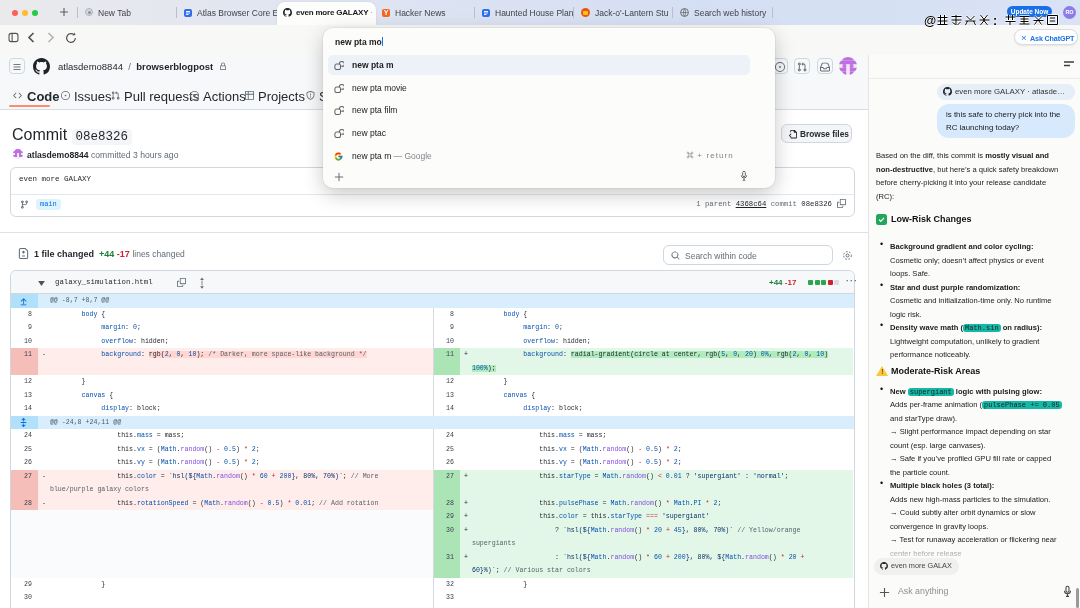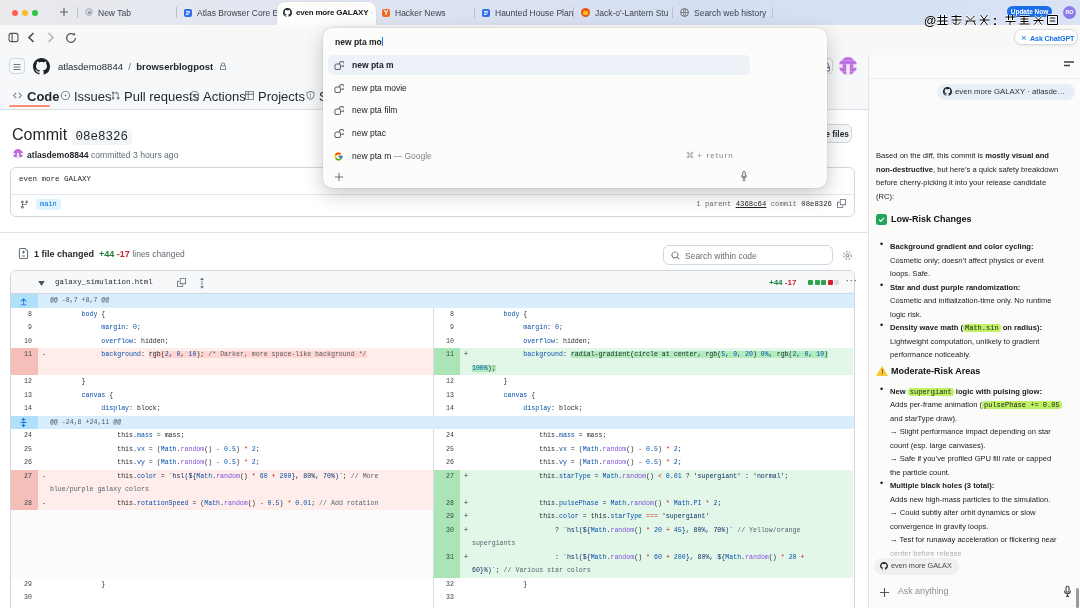--- a/index.html
+++ b/index.html
@@ -12,40 +12,40 @@
 #activetab{left:277px;top:2px;width:99px;height:23px;background:#fdfdfc;border-radius:8px 8px 0 0;box-shadow:0 0 3px rgba(0,0,0,0.08)}
 .favsq{width:8px;height:8px;border-radius:2px;top:8.5px}
 
 #toolbar{left:0;top:25px;width:1080px;height:30px;background:#f8f8f6}
 
 #ghhead{left:0;top:55px;width:868px;height:55px;background:#f7f8fa;border-bottom:1px solid #d8dde3}
 .navitem{font-size:13px;color:#24292f;top:34px;white-space:nowrap}
 
 #sidebar{left:868px;top:55px;width:212px;height:553px;background:#fbfbfa;border-left:1px solid #e4e4e4}
 .sb{font-size:7.6px;line-height:13.5px;color:#202123}
-.sbcode{font-family:"Liberation Mono",monospace;font-size:7px;background:#bef264;border-radius:3px;padding:0 2px}
+.sbcode{font-family:"Liberation Mono",monospace;font-size:7px;background:#14b8a6;border-radius:3px;padding:0 2px}
 
 #diffbox{left:10px;top:270px;width:845px;border:1px solid #d0d7de;border-radius:6px 6px 0 0;background:#fff}
 #diffhead{height:23px;background:#f6f8fa;border-bottom:1px solid #d0d7de;border-radius:6px 6px 0 0;position:relative}
 .dr{display:flex;width:843px}
 .mono{font-family:"Liberation Mono",monospace}
 .g1,.g2{width:27px;flex:none;font-family:"Liberation Mono",monospace;font-size:6.6px;line-height:13.5px;text-align:right;padding-right:6px;color:#39414a}
 .cc{flex:none;font-family:"Liberation Mono",monospace;font-size:6.6px;line-height:13.5px;white-space:pre;overflow:hidden;padding-left:4px;color:#1f2328}
 .c1{width:395px}
 .c2{width:393px}
 .g2{border-left:1px solid #d5dbe1}
 .h1{height:13.5px}.h2{height:27px}
 .del{background:#ffedeb}.delg{background:#f6beb9}
 .add{background:#e3f7e8}.addg{background:#abe5b6}
 .emp{background:#fafbfc}
 .hkrow{background:#d9eefd;color:#55606b}
 .b{color:#0550ae}.k{color:#cf222e}.p{color:#8250df}.s{color:#0a3069}.cm{color:#59626b}
 .wg{background:#b1ecbf}.wr{background:#ffd6d1}
 
-#drop{left:323px;top:28px;width:504px;height:160px;background:#fcfcfb;border-radius:10px;box-shadow:0 6px 20px rgba(0,0,0,0.22),0 0 0 1px rgba(0,0,0,0.04)}
+#drop{left:323px;top:28px;width:452px;height:160px;background:#fcfcfb;border-radius:10px;box-shadow:0 6px 20px rgba(0,0,0,0.22),0 0 0 1px rgba(0,0,0,0.04)}
 .droprow{font-size:8.5px;color:#202124;white-space:nowrap}
 </style></head>
 <body>
 
 <div class="a" id="tabbar">
   <div class="a tl" style="left:12px;background:#ff5f57"></div>
   <div class="a tl" style="left:22px;background:#febc2e"></div>
   <div class="a tl" style="left:32px;background:#28c840"></div>
   <svg class="a" style="left:59px;top:7px" width="10" height="10" viewBox="0 0 10 10">
       <path d="M5 1v8M1 5h8" stroke="#5a5e66" stroke-width="1.1"></path>
@@ -403,20 +403,23 @@
 
 <div class="a" id="sidebar">
 <svg class="a" style="left:195px;top:6px" width="10" height="8" viewBox="0 0 10 8">
       <path d="M0 1h10M0 4.5h6" stroke="#3c4043" stroke-width="1.3"></path>
     </svg>
 <div class="a" style="left:0;top:23px;width:212px;height:1px;background:#ececec"></div>
 <div class="a" style="left:68px;top:29px;width:138px;height:16px;background:#e6eef8;border-radius:8px;overflow:hidden">
       <div style="margin:2.5px 0 0 6px;font-size:7.8px;color:#333;white-space:nowrap"><svg style="display:inline-block;vertical-align:-2px;margin-right:3px" width="9" height="9" viewBox="0 0 16 16">
           <path fill="#1f2328" d="M8 0c4.42 0 8 3.58 8 8a8.013 8.013 0 0 1-5.45 7.59c-.4.08-.55-.17-.55-.38 0-.27.01-1.13.01-2.2 0-.75-.25-1.23-.54-1.48 1.78-.2 3.65-.88 3.65-3.95 0-.88-.31-1.59-.82-2.15.08-.2.36-1.02-.08-2.12 0 0-.67-.22-2.2.82-.64-.18-1.32-.27-2-.27-.68 0-1.36.09-2 .27-1.53-1.03-2.2-.82-2.2-.82-.44 1.1-.16 1.92-.08 2.12-.51.56-.82 1.27-.82 2.15 0 3.06 1.86 3.75 3.64 3.95-.23.2-.44.55-.51 1.07-.46.21-1.61.55-2.33-.66-.15-.24-.6-.83-1.23-.82-.67.01-.27.38.01.53.34.19.73.9.82 1.13.16.45.68 1.31 2.69.94 0 .67.01 1.3.01 1.49 0 .21-.15.45-.55.38A7.995 7.995 0 0 1 0 8c0-4.42 3.58-8 8-8Z"></path>
         </svg>even more GALAXY · atlasde…</div>
+    </div>
+<div class="a" style="left:68px;top:49px;width:138px;height:34px;background:#d7e9fc;border-radius:12px">
+      <div style="margin:4px 0 0 9px;font-size:7.9px;line-height:13px;color:#1a1a1a">is this safe to cherry pick into the<br>RC launching today?</div>
     </div>
 <div class="a sb" style="left:7px;top:94px;white-space:nowrap">Based on the diff, this commit is <b>mostly visual and</b></div>
 <div class="a sb" style="left:7px;top:107.5px;white-space:nowrap"><b>non-destructive</b>, but here’s a quick safety breakdown</div>
 <div class="a sb" style="left:7px;top:121px;white-space:nowrap">before cherry-picking it into your release candidate</div>
 <div class="a sb" style="left:7px;top:134.5px;white-space:nowrap">(RC):</div>
 <div class="a" style="left:7px;top:158.5px;width:11px;height:11px;background:#23a55a;border-radius:2.5px">
       <svg style="margin:2px auto 0" width="7" height="7" viewBox="0 0 10 10">
         <path d="M1.5 5.2 4 7.6 8.5 2.6" fill="none" stroke="#fff" stroke-width="1.7"></path>
       </svg>
     </div>

